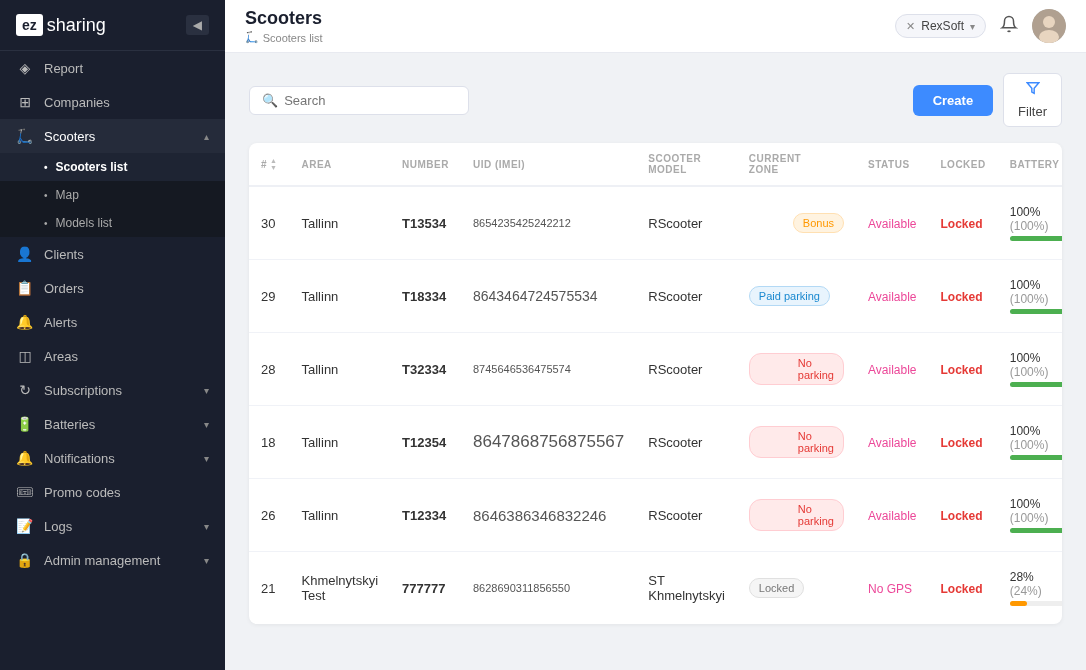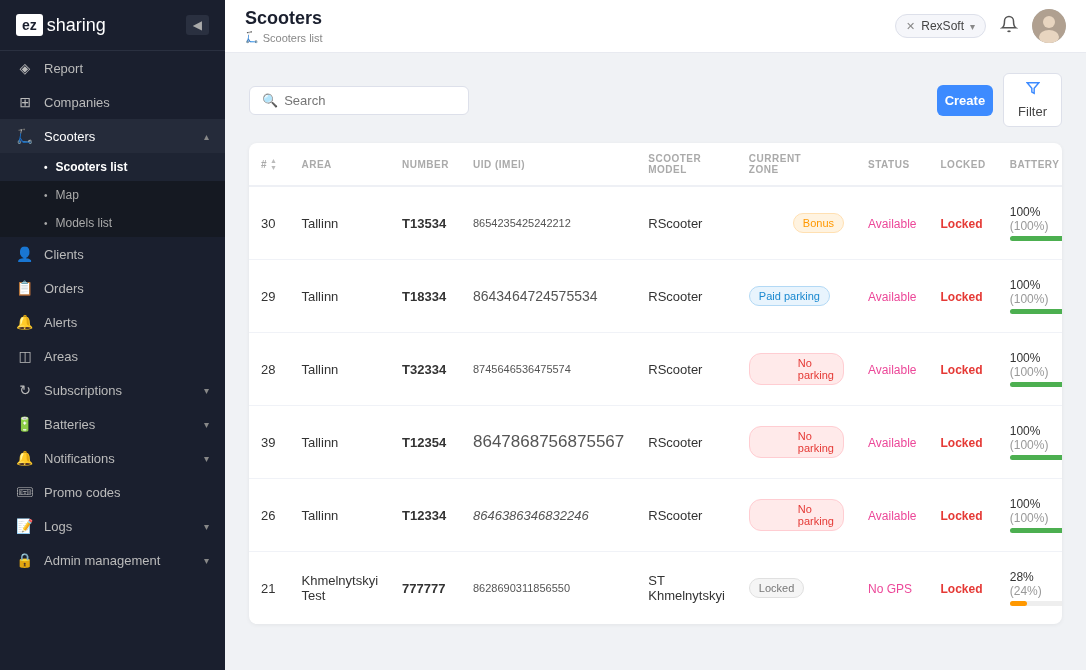--- a/index.html
+++ b/index.html
@@ -41,21 +41,21 @@
 
     
     .content { flex: 1; overflow-y: auto; padding: 20px 24px; }
 
     
     .toolbar { display: flex; align-items: center; margin-bottom: 16px; gap: 10px; }
     .search-box { display: flex; align-items: center; background: #fff; border: 1px solid #dde0ea; border-radius: 6px; padding: 6px 12px; width: 220px; }
     .search-box input { border: none; outline: none; font-size: 13px; color: #555; background: transparent; width: 100%; }
     .search-icon { color: #aaa; margin-right: 6px; font-size: 13px; }
     .spacer { flex: 1; }
-    .btn-create { background: #3d8bff; color: #fff; border: none; border-radius: 6px; padding: 8px 8px; font-size: 13px; font-weight: 600; cursor: pointer; }
+    .btn-create { background: #3d8bff; color: #fff; border: none; border-radius: 6px; padding: 8px 20px; font-size: 13px; font-weight: 600; cursor: pointer; }
     .btn-filter { background: #fff; color: #444; border: 1px solid #dde0ea; border-radius: 6px; padding: 7px 14px; font-size: 13px; cursor: pointer; display: flex; align-items: center; gap: 6px; flex-direction: column; }
     .filter-icon { color: #3d8bff; }
 
     
     .table-container { background: #fff; border-radius: 8px; box-shadow: 0 1px 4px rgba(0,0,0,0.06); overflow: hidden; }
     table { width: 100%; border-collapse: collapse; }
     thead tr { border-bottom: 2px solid #eef0f5; }
     thead th { padding: 10px 12px; font-size: 10px; font-weight: 700; color: #aaa; text-transform: uppercase; letter-spacing: 0.5px; text-align: left; white-space: nowrap; }
     tbody tr { border-bottom: 1px solid #f0f2f7; }
     tbody tr:last-child { border-bottom: none; }
@@ -309,21 +309,21 @@
       <div class="battery-bar-bg">
         <div class="battery-bar-fill" style="width:100%"></div>
       </div>
     </td>
     <td>
       <button class="action-btn">✎</button>
       <button class="action-btn">🗑</button>
     </td>
   </tr>
             <tr>
-    <td>39</td>
+    <td>18</td>
     <td>Tallinn</td>
     <td><strong>T12354</strong></td>
     <td style="font-size:17px;color:#555;">8647868756875567</td>
     <td>RScooter</td>
     <td>
       <span class="badge badge-noparking">No parking</span>
     </td>
     <td>
       <span class="status-available">Available</span>
     </td>
@@ -338,21 +338,21 @@
     </td>
     <td>
       <button class="action-btn">✎</button>
       <button class="action-btn">🗑</button>
     </td>
   </tr>
             <tr>
     <td>26</td>
     <td>Tallinn</td>
     <td><strong>T12334</strong></td>
-    <td style="font-size:13px;color:#555;font-style:italic;">8646386346832246</td>
+    <td style="font-size:15px;color:#555;">8646386346832246</td>
     <td>RScooter</td>
     <td>
       <span class="badge badge-noparking">No parking</span>
     </td>
     <td>
       <span class="status-available">Available</span>
     </td>
     <td>
       <span class="status-locked">Locked</span>
     </td>

